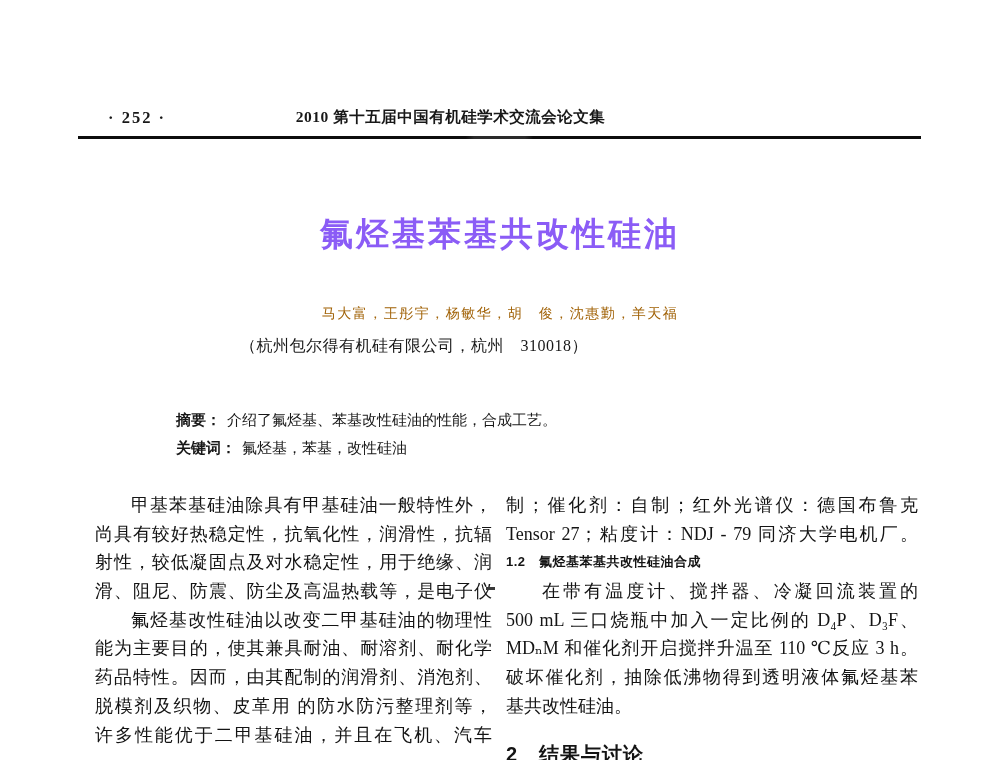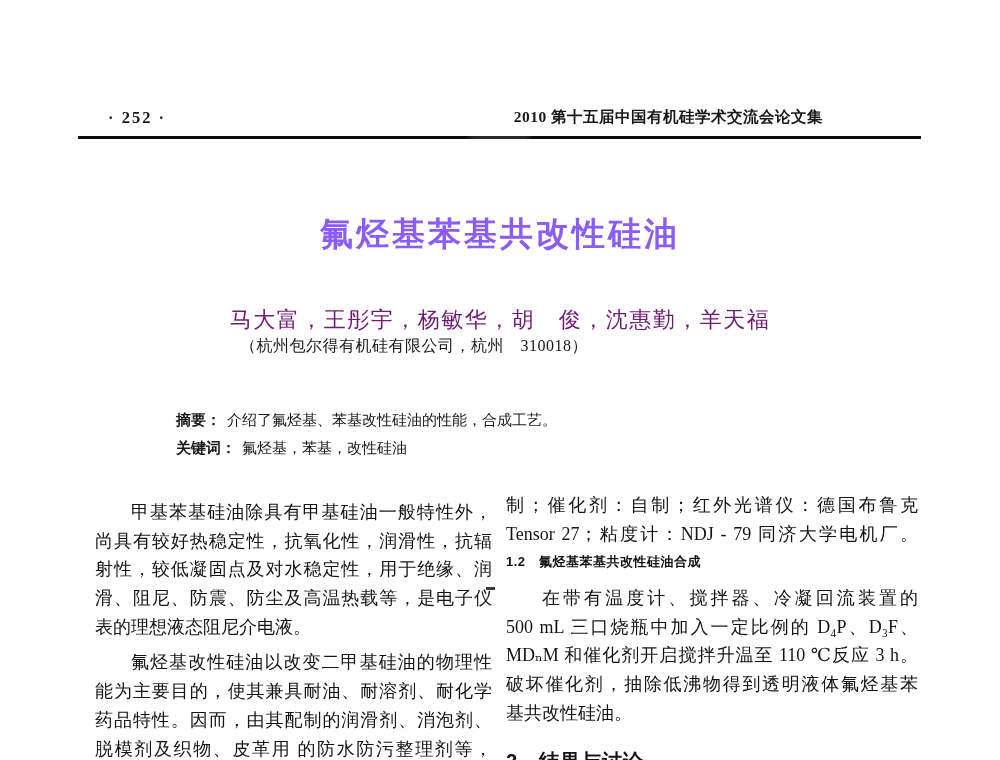--- a/index.html
+++ b/index.html
@@ -10,56 +10,56 @@
   }
   .page{position:absolute;inset:0;}
 
   
   .hdr-num{
     position:absolute;left:108px;top:108px;
     font-size:16.5px;font-weight:bold;letter-spacing:2px;
   }
   .hdr-title{
     position:absolute;left:78px;top:107px;width:745px;
-    text-align:right;font-size:15.5px;font-weight:bold;letter-spacing:0.5px;
+    text-align:center;font-size:15.5px;font-weight:bold;letter-spacing:0.5px;
   }
   .hdr-rule{
     position:absolute;left:78px;top:136px;width:843px;height:2.5px;
     background:linear-gradient(90deg,#0d0d0d 0 46%,#2a2a2a 47% 53%,#0d0d0d 54% 100%);
   }
 
   
   .paper-title{
     position:absolute;left:0;top:212px;width:1000px;text-align:center;
     font-family:"Liberation Sans","DejaVu Sans",sans-serif;
     font-weight:bold;font-size:33px;letter-spacing:3px;color:#8b5cf6;
   }
   .authors{
     position:absolute;left:0;top:305px;width:1000px;text-align:center;
-    font-size:22px;letter-spacing:1.5px;color:#701a75;
+    font-size:14px;letter-spacing:1.5px;color:#a16207;
   }
   .affil{
     position:absolute;left:0;top:336px;width:828px;text-align:center;
     font-size:16px;letter-spacing:0.5px;
   }
 
   
   .abs-block{position:absolute;left:176px;top:406px;width:680px;font-size:15px;line-height:28px;}
   .abs-row{white-space:nowrap;}
   .lbl{font-family:"Liberation Sans","DejaVu Sans",sans-serif;font-weight:bold;margin-right:6px;}
 
   
   .col{position:absolute;top:491px;font-size:18px;color:#141414;}
   .col-left{left:95px;width:397px;}
   .col-right{left:506px;width:412px;}
   .ln{
     height:28.7px;line-height:28.7px;
     text-align:justify;text-align-last:justify;text-justify:inter-character;
   }
-  .ln.ind{text-indent:2em;margin-top:7px;}
+  .ln.ind{text-indent:2em;}
   .ln.endp{text-align-last:left;}
   .sec-h{
     height:28.7px;line-height:28.7px;
     font-family:"Liberation Sans","DejaVu Sans",sans-serif;
     font-weight:bold;font-size:13px;letter-spacing:0.5px;
   }
   .sec-h2{
     margin-top:20px;
     font-family:"Liberation Sans","DejaVu Sans",sans-serif;
     font-weight:bold;font-size:20px;line-height:26px;letter-spacing:1px;
@@ -89,21 +89,20 @@
     <div class="abs-row">
       <span class="lbl">关键词：</span><span>氟烃基，苯基，改性硅油</span>
     </div>
   </div>
 
   <div class="col col-left">
     <div class="ln ind">甲基苯基硅油除具有甲基硅油一般特性外，</div>
     <div class="ln">尚具有较好热稳定性，抗氧化性，润滑性，抗辐</div>
     <div class="ln">射性，较低凝固点及对水稳定性，用于绝缘、润</div>
     <div class="ln">滑、阻尼、防震、防尘及高温热载等，是电子仪</div>
-    <div class="ln endp">表的理想液态阻尼介电液。</div>
     <div class="ln ind">氟烃基改性硅油以改变二甲基硅油的物理性</div>
     <div class="ln">能为主要目的，使其兼具耐油、耐溶剂、耐化学</div>
     <div class="ln">药品特性。因而，由其配制的润滑剂、消泡剂、</div>
     <div class="ln">脱模剂及织物、皮革用 的防水防污整理剂等，</div>
     <div class="ln">许多性能优于二甲基硅油，并且在飞机、汽车</div>
   </div>
 
   <div class="col col-right">
     <div class="ln">制；催化剂：自制；红外光谱仪：德国布鲁克</div>
     <div class="ln">Tensor 27；粘度计：NDJ - 79 同济大学电机厂。</div>

